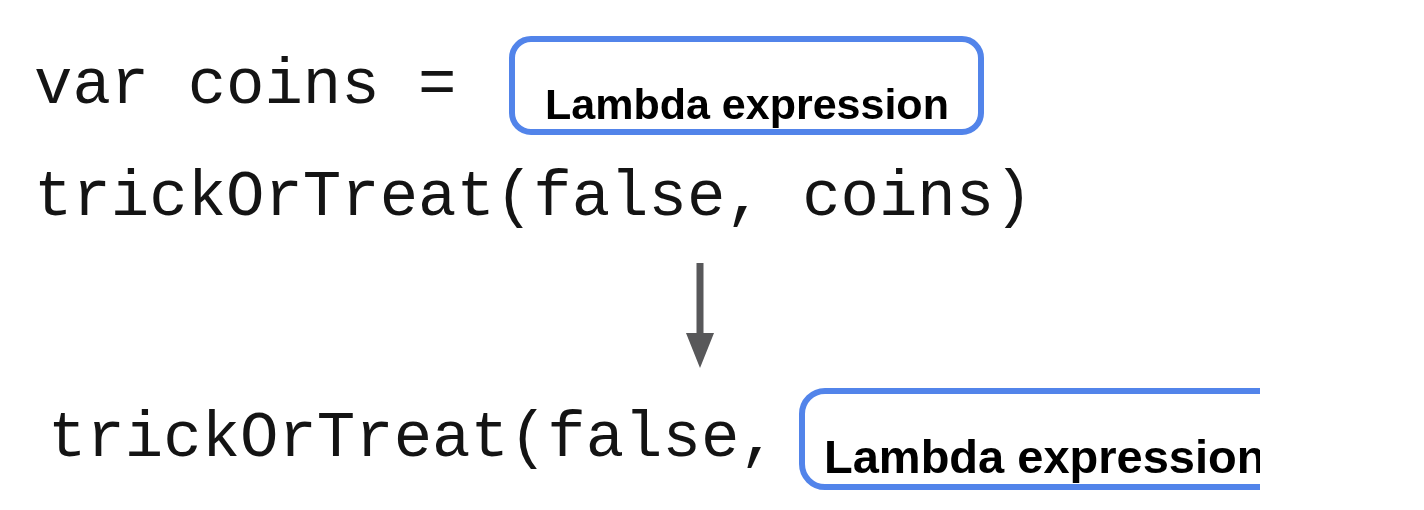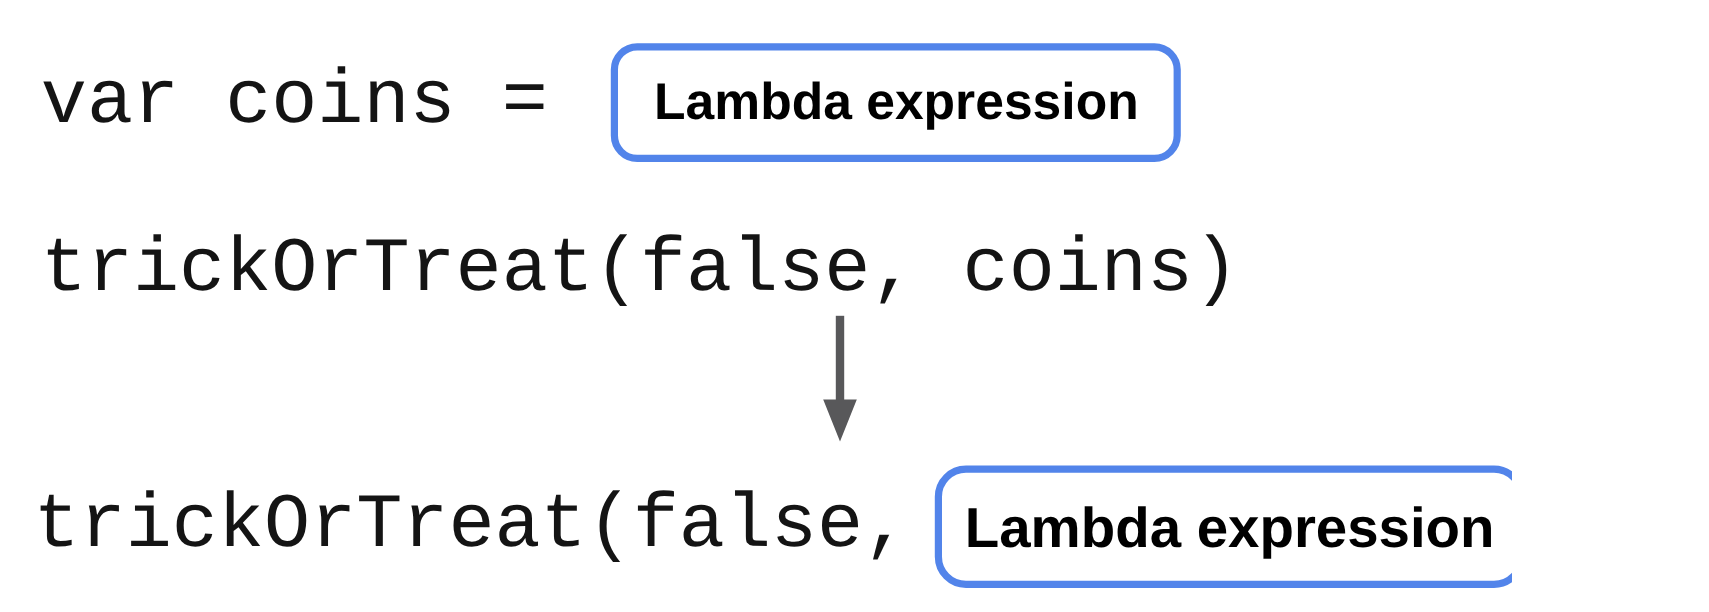--- a/index.html
+++ b/index.html
@@ -28,28 +28,28 @@
     line-height: 64px;
     color: var(--code-text);
     white-space: pre;
   }
   .row {
     position: absolute;
     display: flex;
     align-items: center;
   }
   .row1 { left: 34px; top: 36px; height: 99px; }
-  .row2 { left: 34px; top: 194px; height: 64px; }
-  .row3 { left: 28px; top: 388px; height: 102px; }
+  .row2 { left: 34px; top: 166px; height: 64px; }
+  .row3 { left: 48px; top: 388px; height: 102px; }
   .lambda-box {
     box-sizing: border-box;
     border: 6px solid var(--box-border);
     background: var(--background);
     display: flex;
-    align-items: center;
+    align-items: flex-end;
     justify-content: center;
   }
   .lambda-box .label {
     font-family: "Liberation Sans", sans-serif;
     font-weight: 700;
     color: var(--label-text);
     white-space: nowrap;
   }
   .box-top {
     width: 475px;

